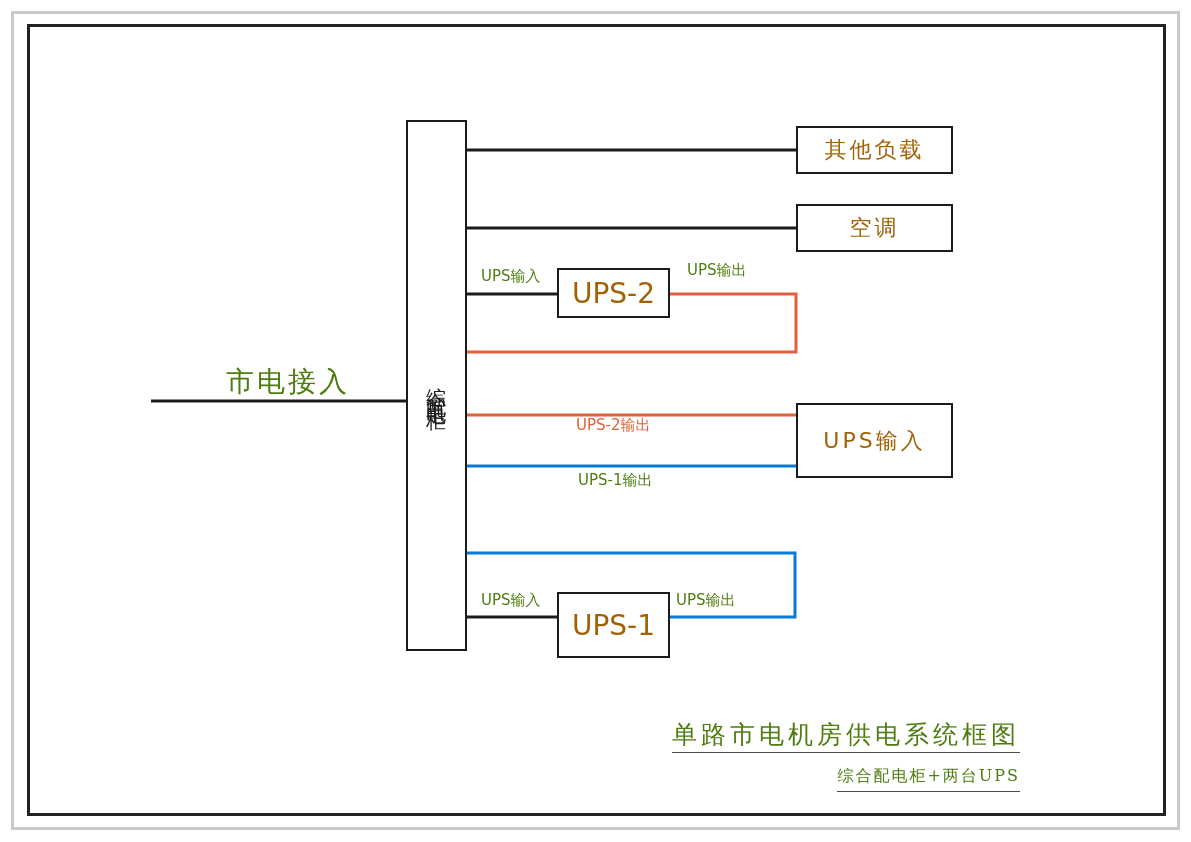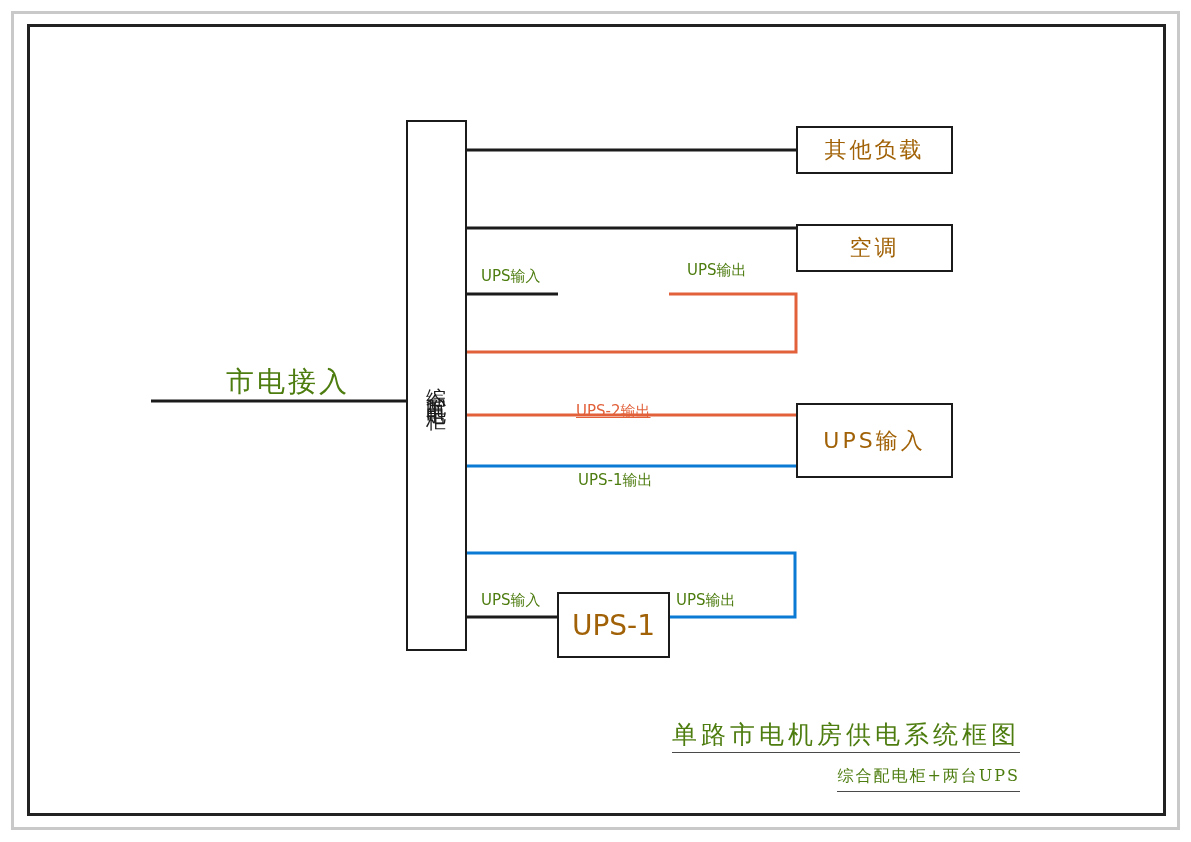--- a/index.html
+++ b/index.html
@@ -59,21 +59,21 @@
   }
   .node-box .node-label {
     letter-spacing: 3px;
     white-space: nowrap;
   }
   #box-other-load {
     left: 796px; top: 126px; width: 157px; height: 48px;
   }
   #box-other-load .node-label { font-size: 22px; }
   #box-aircon {
-    left: 796px; top: 204px; width: 157px; height: 48px; margin-top: 20px;
+    left: 796px; top: 204px; width: 157px; height: 48px;
   }
   #box-aircon .node-label { font-size: 22px; }
   #box-it-load {
     left: 796px; top: 403px; width: 157px; height: 75px;
   }
   #box-it-load .node-label { font-size: 22px; }
   #box-ups2 {
     left: 557px; top: 268px; width: 113px; height: 50px;
   }
   #box-ups2 .node-label { font-size: 28px; letter-spacing: 0px; }
@@ -112,21 +112,21 @@
     white-space: nowrap;
   }
   .edge-label.orange { color: #e2613a; }
   #lbl-mains {
     left: 226px; top: 363px; font-size: 28px; letter-spacing: 3px;
   }
   #lbl-ups2-in  { left: 481px; top: 267px; }
   #lbl-ups2-out { left: 687px; top: 261px; }
   #lbl-ups1-in  { left: 481px; top: 591px; }
   #lbl-ups1-out { left: 676px; top: 591px; }
-  #lbl-ups2-outline { left: 576px; top: 402px; text-decoration: underline; }
+  #lbl-ups2-outline { left: 576px; top: 416px; }
   #lbl-ups1-outline { left: 578px; top: 471px; }
   
   #caption {
     position: absolute;
     left: 0;
     top: 718px;
     width: 1020px;
     text-align: right;
     font-family: "DejaVu Serif", "Liberation Serif", serif;
     color: #4d7c0f;
@@ -189,20 +189,23 @@
   </div>
 
   <div class="node-box" id="box-aircon">
     <span class="node-label">空调</span>
   </div>
 
   <div class="node-box" id="box-it-load">
     <span class="node-label">UPS输入</span>
   </div>
 
+  <div class="node-box" id="box-ups2">
+    <span class="node-label">UPS-2</span>
+  </div>
 
   <div class="node-box" id="box-ups1">
     <span class="node-label">UPS-1</span>
   </div>
 
   <div class="edge-label" id="lbl-mains">市电接入</div>
 
   <div class="edge-label" id="lbl-ups2-in">UPS输入</div>
 
   <div class="edge-label" id="lbl-ups2-out">UPS输出</div>

